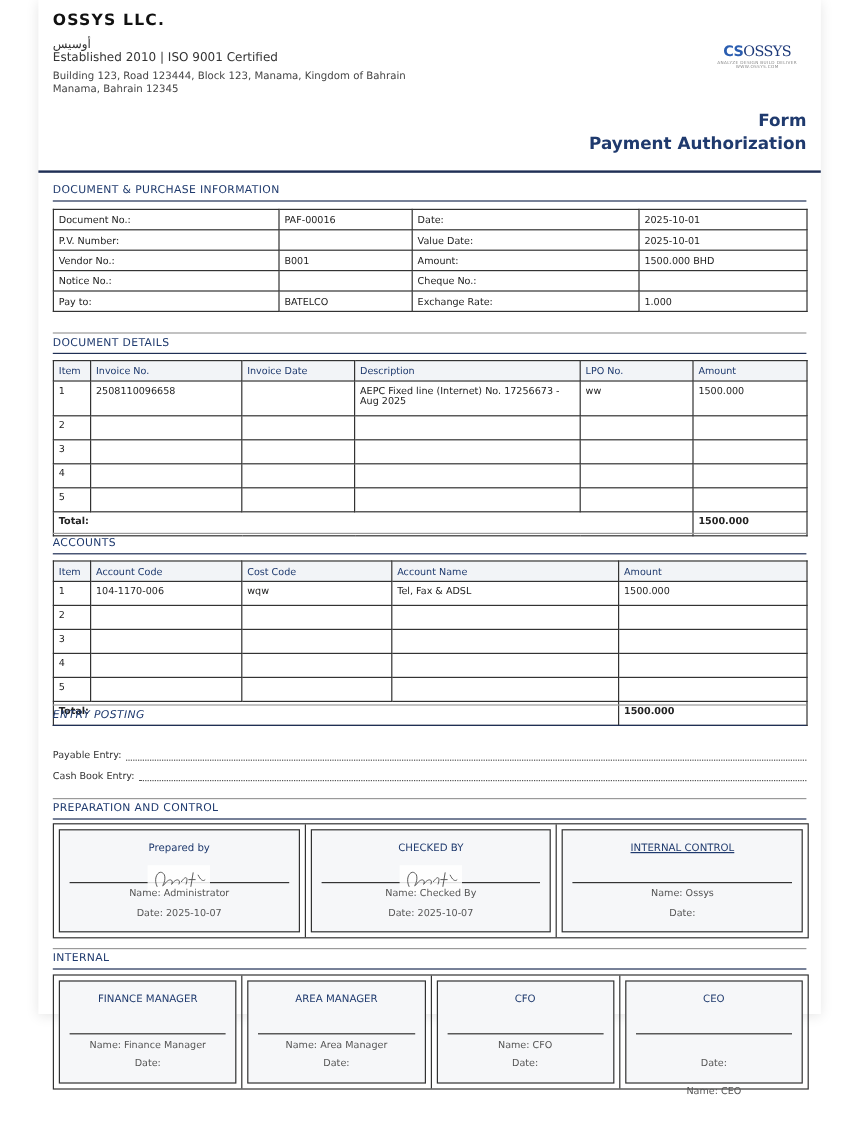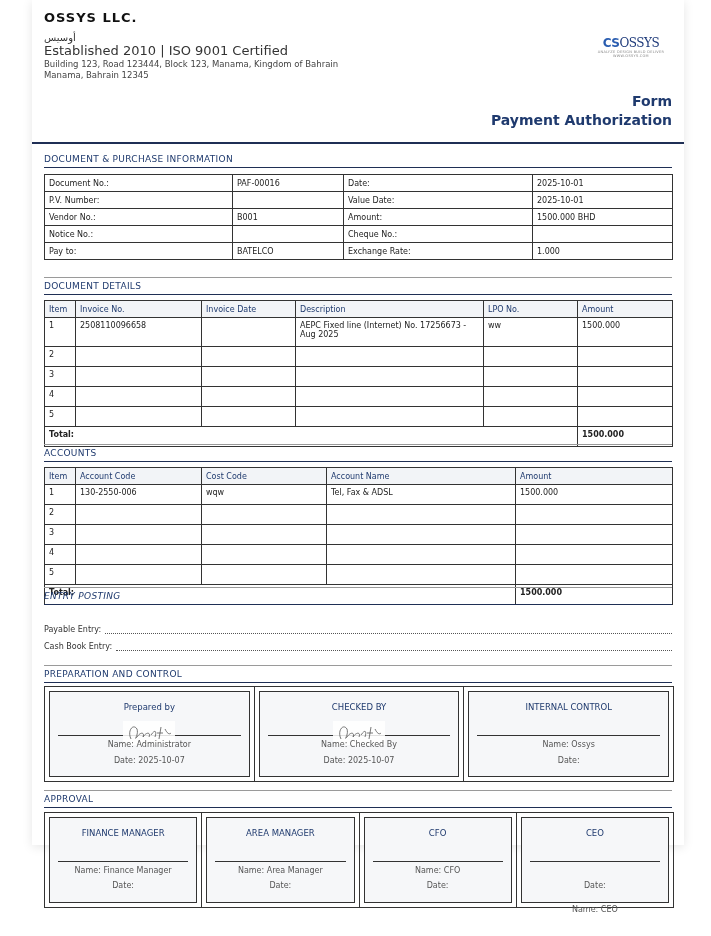--- a/index.html
+++ b/index.html
@@ -7,21 +7,21 @@
     width:711px; height:936px; background:#ffffff; position:relative; overflow:hidden;
     font-family:"DejaVu Sans","Liberation Sans",sans-serif; color:#222;
   }
   .page {
     position:absolute; left:32px; top:0; width:652px; height:845px;
     background:#ffffff; box-shadow:0 2px 10px rgba(0,0,0,0.10);
   }
   .header { position:absolute; left:44px; top:10px; width:630px; height:132px; }
   .company-name { position:absolute; left:0; top:0; font-size:13px; font-weight:bold; letter-spacing:1px; color:#111; }
   .arabic-name { position:absolute; left:0; top:22px; font-size:10px; color:#333; }
-  .est-line { position:absolute; left:0; top:33px; font-size:13px; color:#333; }
+  .est-line { position:absolute; left:0; top:33px; font-size:10px; color:#333; }
   .address { position:absolute; left:0; top:49px; font-size:8.5px; color:#444; line-height:10.5px; }
   .logo { position:absolute; left:552px; top:26px; width:70px; height:30px; text-align:center; }
   .logo-main { font-family:"DejaVu Serif",serif; font-size:12px; color:#1e3a7a; letter-spacing:-0.5px; }
   .logo-main .cs { color:#2a5db0; font-family:"DejaVu Sans",sans-serif; font-weight:bold; }
   .logo-sub { font-size:3.5px; color:#888; letter-spacing:0.3px; }
   .form-title { position:absolute; right:2px; top:82px; text-align:right; font-size:14px; font-weight:bold; color:#1f3a6e; line-height:19px; }
   .header-rule { position:absolute; left:32px; top:142px; width:652px; height:2px; background:#1f2f55; }
 
   .section-title { position:absolute; left:44px; width:628px; font-size:9px; color:#1f3a6e; letter-spacing:0.3px; }
   .section-title .top-rule { position:absolute; left:0; top:-4px; width:100%; height:1px; background:#9a9a9a; }
@@ -207,21 +207,21 @@
         <th>Item</th>
         <th>Account Code</th>
         <th>Cost Code</th>
         <th>Account Name</th>
         <th>Amount</th>
       </tr>
     </thead>
   <tbody id="accounts-body">
       <tr>
         <td>1</td>
-        <td>130-2550-006</td>
+        <td>104-1170-006</td>
         <td>wqw</td>
         <td>Tel, Fax &amp; ADSL</td>
         <td>1500.000</td>
       </tr>
       <tr>
         <td>2</td>
         <td></td>
         <td></td>
         <td></td>
         <td></td>
@@ -291,31 +291,31 @@
         <div class="sig-line" style="top: 43px;"></div>
         <div class="signature" style="top: 29px;"><svg width="52" height="24" viewBox="0 0 52 24">
             <path d="M8 18 C4 10 10 2 14 8 C16 14 10 20 14 16 C18 10 22 12 20 16 C24 10 28 12 26 16 M28 14 C32 8 34 10 32 16 M34 12 L40 12 M38 6 L36 18 M42 8 C44 12 46 14 48 12" stroke="#555" stroke-width="0.8" fill="none"></path>
           </svg></div>
         <div class="sig-name" style="top: 48px;">Name: Checked By</div>
         <div class="sig-date" style="top: 64px;">Date: 2025-10-07</div>
       </div>
     </div>
     <div class="sig-cell">
       <div class="sig-box">
-        <div class="sig-title" style="top: 10px;">INTERNAL CONTROL</div>
+        <div class="sig-title" style="top: 10px; text-decoration: underline;">INTERNAL CONTROL</div>
         <div class="sig-line" style="top: 43px;"></div>
         <div class="sig-name" style="top: 48px;">Name: Ossys</div>
         <div class="sig-date" style="top: 64px;">Date:</div>
       </div>
     </div>
   </div>
 
 <div class="section-title" style="top:794px;">
   <div class="top-rule"></div>
-  <span>APPROVAL</span>
+  <span>INTERNAL</span>
   <div class="bot-rule"></div>
 </div>
 <div class="sig-row" id="approval-row" style="top:812px; height:94px;">
     <div class="sig-cell">
       <div class="sig-box">
         <div class="sig-title" style="top: 10px;">FINANCE MANAGER</div>
         <div class="sig-line" style="top: 43px;"></div>
         <div class="sig-name" style="top: 48px;">Name: Finance Manager</div>
         <div class="sig-date" style="top: 63px;">Date:</div>
       </div>

